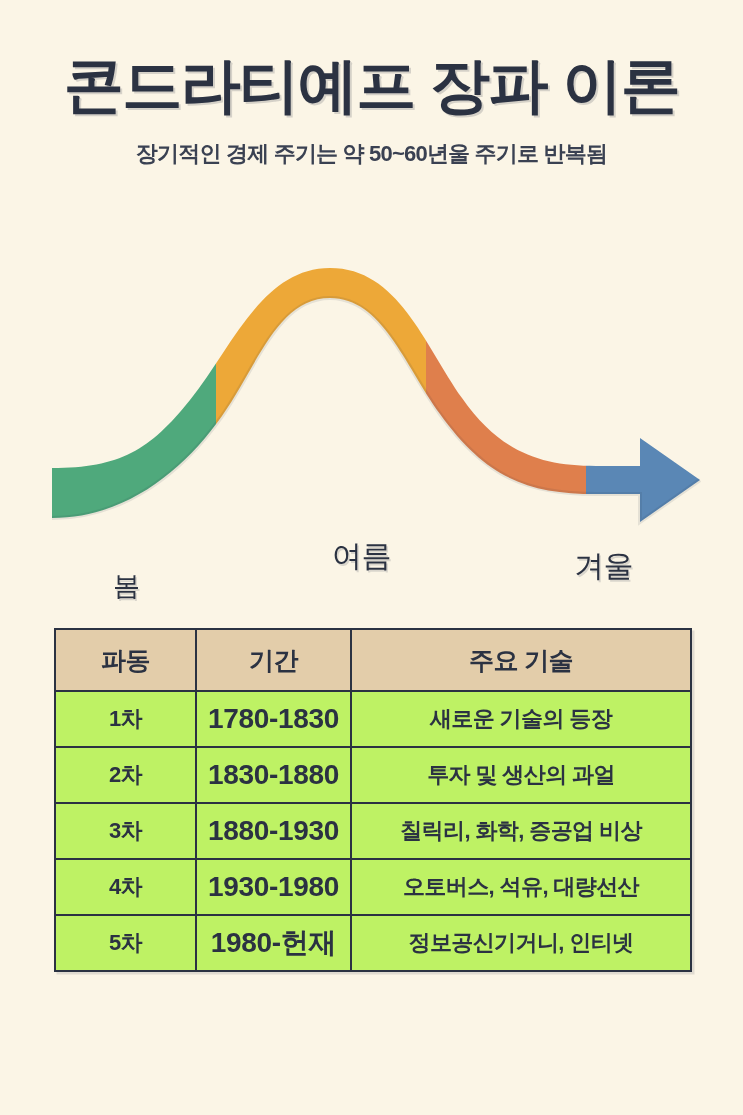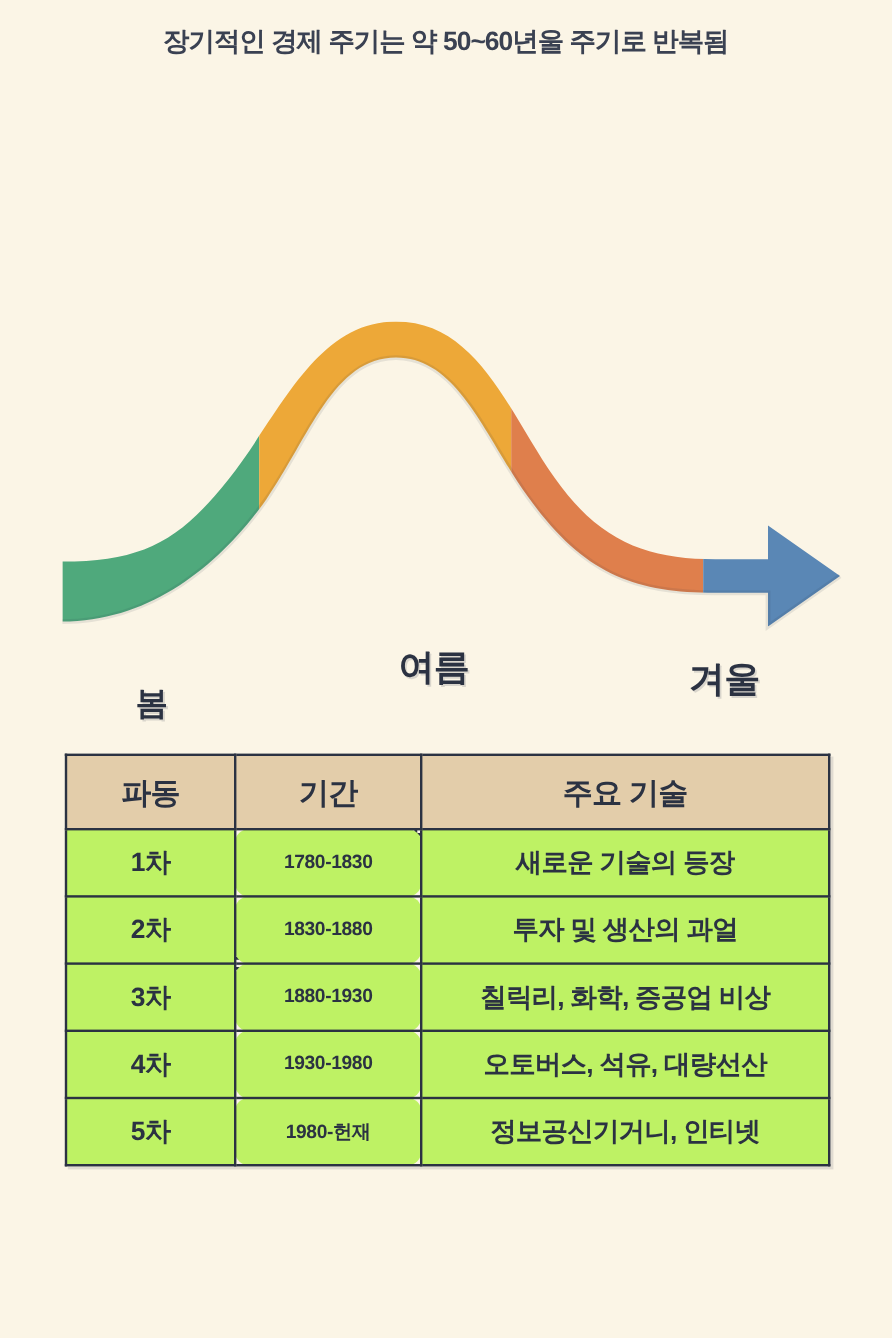--- a/index.html
+++ b/index.html
@@ -50,21 +50,21 @@
     left: 0;
     top: 240px;
     width: 743px;
     height: 350px;
   }
   .diagram svg {
     display: block;
   }
   .wave-label {
     position: absolute;
-    font-weight: bold;
+    font-weight: normal;
     color: #2B3242;
     white-space: nowrap;
     text-shadow: 1.5px 1.5px 0 rgba(43,50,66,0.16);
   }
   .label-spring  { left: 113px;  top: 328px; font-size: 27px; letter-spacing: -0.5px; }
   .label-summer  { left: 332px;  top: 296px; font-size: 30px; letter-spacing: -0.5px; }
   .label-winter  { left: 574px;  top: 306px; font-size: 30px; letter-spacing: -0.5px; }
 
   .center-note {
     position: absolute;
@@ -125,27 +125,28 @@
   table.wave-table thead th {
     background: #E3CDAA;
     height: 58px;
     font-size: 25px;
   }
   table.wave-table tbody td {
     background: #bef264;
     height: 52px;
     font-size: 22px;
   }
-  table.wave-table tbody td.cell-period { font-size: 16px; letter-spacing: -0.3px; border-radius: 11px; }
+  table.wave-table tbody td.cell-period { font-size: 28px; letter-spacing: -0.3px; }
   table.wave-table tbody td.cell-tech   { font-size: 22px; }
 </style>
 </head>
 <body>
 
 <div class="header">
+  <h1 class="title">콘드라티예프 장파 이론</h1>
   <p class="subtitle">장기적인 경제 주기는 약 50~60년울 주기로 반복됨</p>
 </div>
 
 <div class="diagram">
   <svg width="743" height="350" viewBox="0 0 743 350" xmlns="http://www.w3.org/2000/svg">
     <defs>
 
       <clipPath id="bandClip">
         <path d="
           M 52,228

